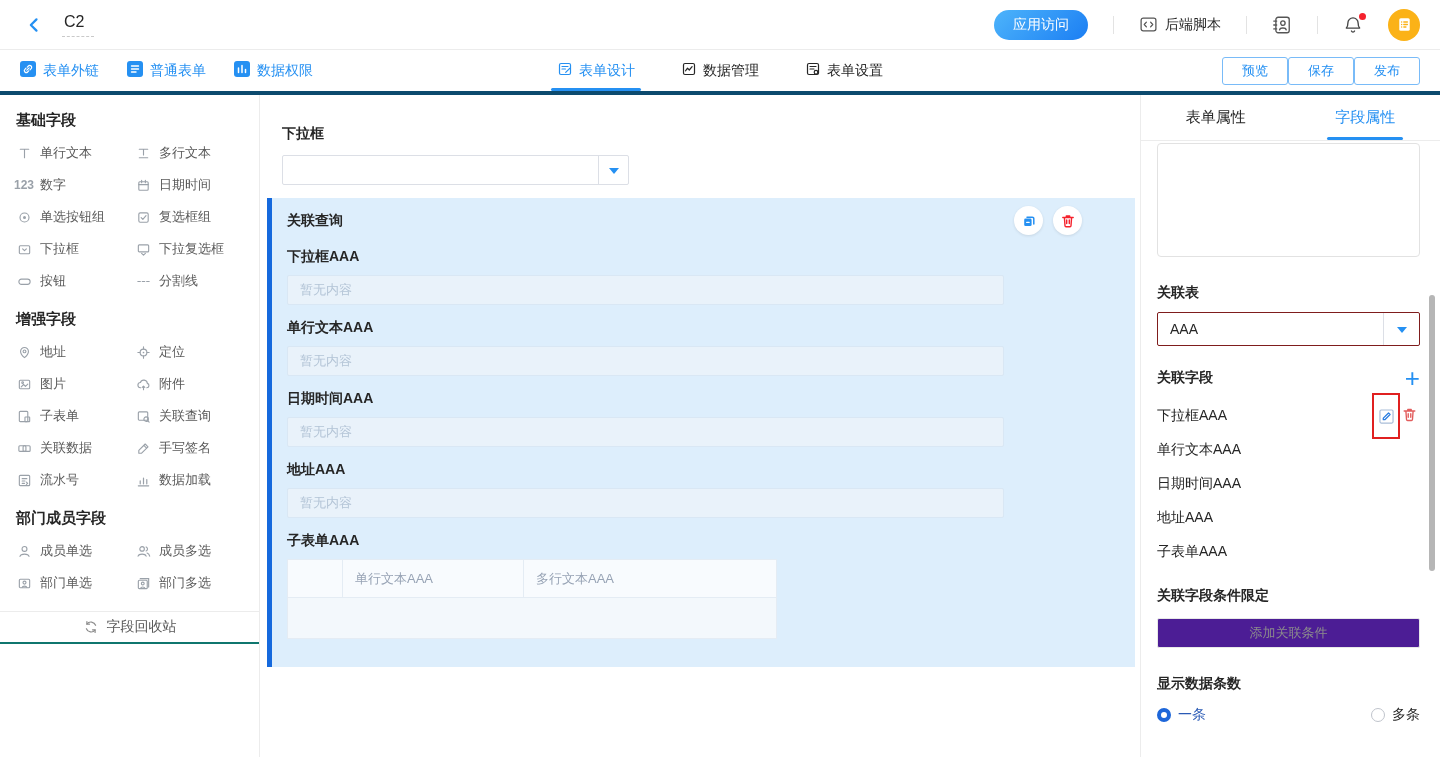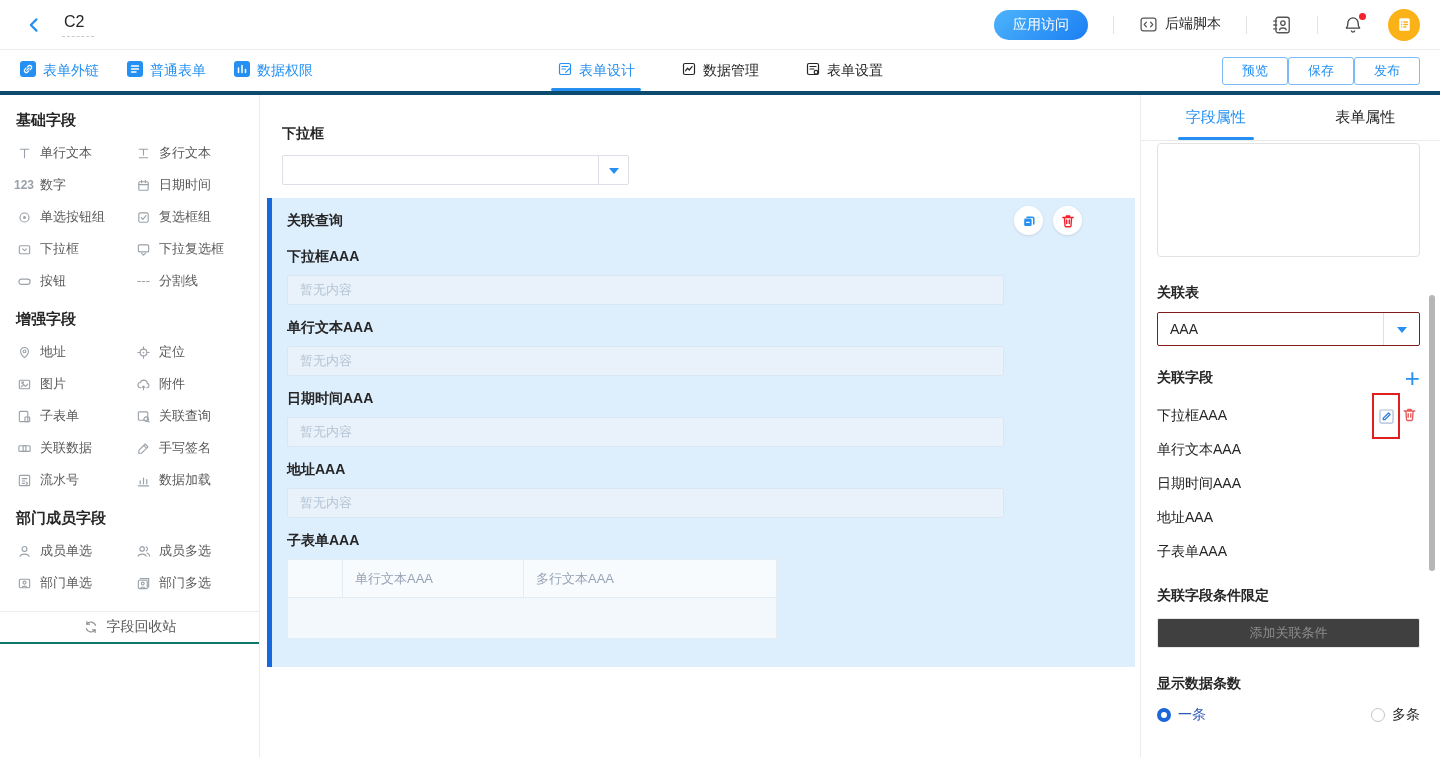--- a/index.html
+++ b/index.html
@@ -11,21 +11,21 @@
   .topbar { height:50px; display:flex; align-items:center; justify-content:space-between;
             padding:0 20px 0 24px; border-bottom:1px solid #ececec; }
   .tb-left { display:flex; align-items:center; gap:18px; }
   .back { width:20px; height:20px; display:flex; align-items:center; justify-content:center; cursor:pointer; }
   .tb-title { font-size:16px; color:#262626; padding:1px 10px 5px 2px; border-bottom:1px dashed #c9c9c9; }
   .tb-right { display:flex; align-items:center; gap:25px; }
   .pill-btn { min-width:94px; height:30px; padding:0 18px; border:none; border-radius:16px; cursor:pointer;
               background:linear-gradient(135deg,#4db4fb,#1b7ef3); color:#fff; font-size:14px;
               font-family:inherit; }
   .vdiv { width:1px; height:18px; background:#e3e3e3; }
-  .script-item { display:flex; gap:7px; font-size:14px; color:#262626; cursor:pointer; }
+  .script-item { display:flex; align-items:center; gap:7px; font-size:14px; color:#262626; cursor:pointer; }
   .icon-plain { display:flex; align-items:center; justify-content:center; cursor:pointer; }
   .bell-wrap { position:relative; }
   .bell-dot { position:absolute; top:-2px; right:-3px; width:7px; height:7px; border-radius:50%; background:#f5222d; }
   .avatar { width:32px; height:32px; border-radius:50%; background:#FBB217; display:flex;
             align-items:center; justify-content:center; cursor:pointer; }
 
   
   .toolbar { height:45px; border-bottom:4px solid #0c4a6e; display:flex; align-items:center;
              padding:0 20px; position:relative; background:#fff; }
   .tb-group-left { display:flex; align-items:center; gap:28px; }
@@ -99,21 +99,21 @@
   .pselect .sel-val { flex:1; padding-left:12px; }
   .pselect .sel-arrow { width:36px; align-self:stretch; }
   .prow-head { margin-top:22px; display:flex; align-items:center; justify-content:space-between; }
   .plus { color:#2590f2; font-size:26px; font-weight:300; line-height:20px; cursor:pointer; }
   .pitem { margin-top:14px; height:20px; display:flex; align-items:center; justify-content:space-between;
            font-size:14px; color:#262626; }
   .pitem.first { margin-top:18px; }
   .pitem-icons { display:flex; align-items:center; gap:5px; position:relative; margin-right:2px; }
   .edit-wrap { position:relative; width:19px; height:19px; display:flex; align-items:center; justify-content:center; cursor:pointer; }
   .red-box { position:absolute; left:-5px; top:-14px; width:28px; height:46px; border:2px solid #e02020; pointer-events:none; }
-  .add-btn { margin-top:13px; width:100%; height:30px; background:#404040; border:1px solid #e8e8e8;
+  .add-btn { margin-top:13px; width:100%; height:30px; background:#4c1d95; border:1px solid #e8e8e8;
              border-radius:2px; color:#8c8c8c; font-size:13px; cursor:pointer; font-family:inherit; }
   .radio-row { margin-top:13px; display:flex; justify-content:space-between; gap:46px; }
   .radio-opt { display:flex; align-items:center; gap:7px; font-size:14px; color:#262626; cursor:pointer; }
   .radio { width:14px; height:14px; border-radius:50%; border:1px solid #c0c4cc; background:#fff; }
   .radio.on { border:4px solid #1d66d9; }
   .radio-opt.sel { color:#2a5ab5; }
   .scroll-thumb { position:absolute; right:5px; top:200px; width:6px; height:276px; background:#b6b6b6;
                   border-radius:3px; cursor:pointer; }
 </style>
 </head>
@@ -601,22 +601,22 @@
               <span class="c c2">多行文本AAA</span>
             </div>
             <div class="sub-row"></div>
           </div>
         </div>
       </div>
     </main>
 
     <aside class="panel">
       <div class="panel-tabs">
+        <div class="ptab">表单属性</div>
         <div class="ptab active">字段属性</div>
-        <div class="ptab">表单属性</div>
       </div>
 
       <div class="panel-scroll">
         <div class="pt-box"></div>
 
         <div class="plabel mt-rel">关联表</div>
         <div class="pselect">
           <span class="sel-val">AAA</span>
           <span class="sel-arrow">
               <i class="tri-down"></i>

